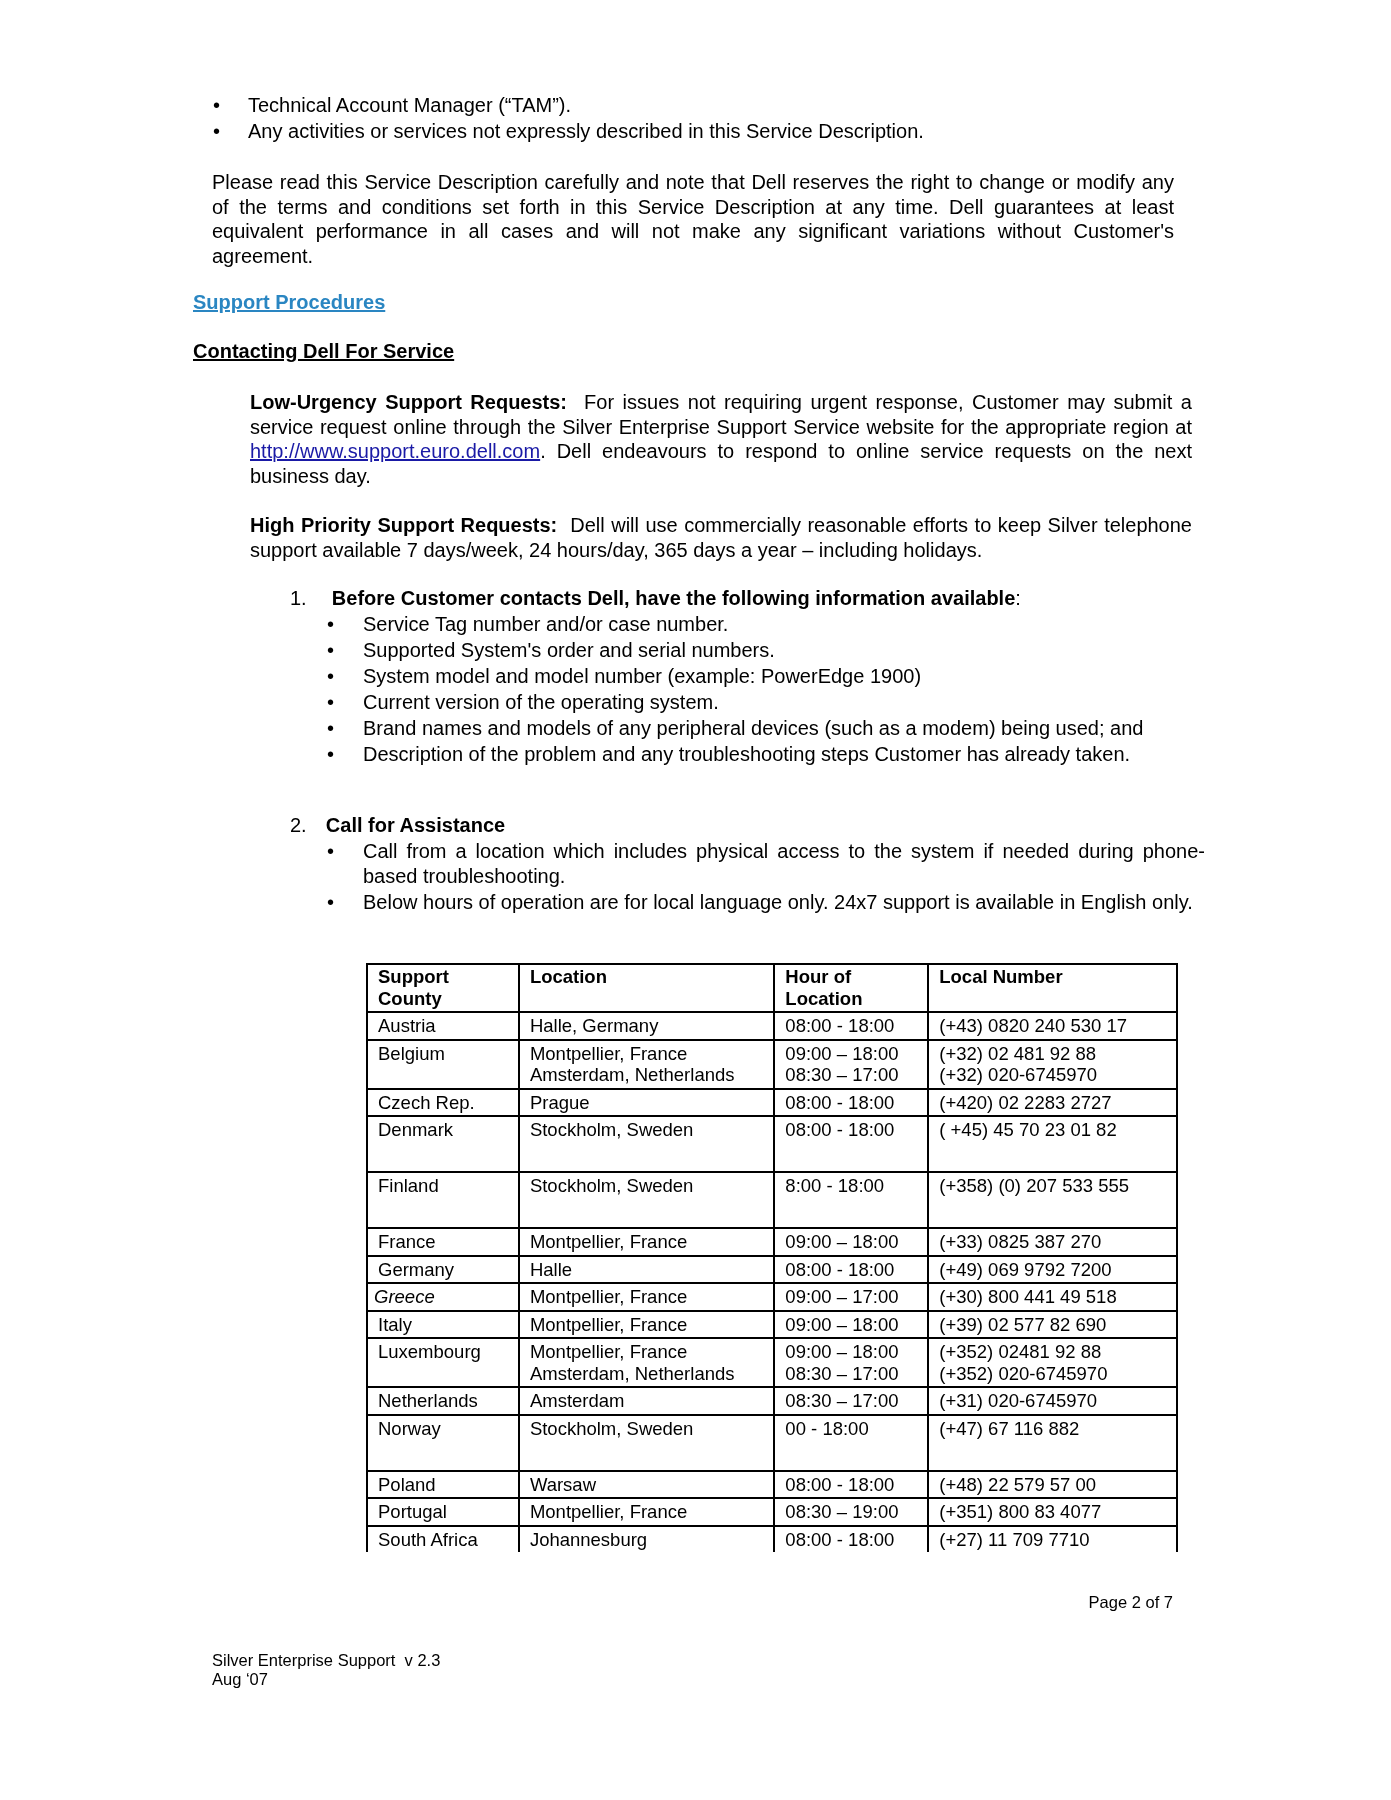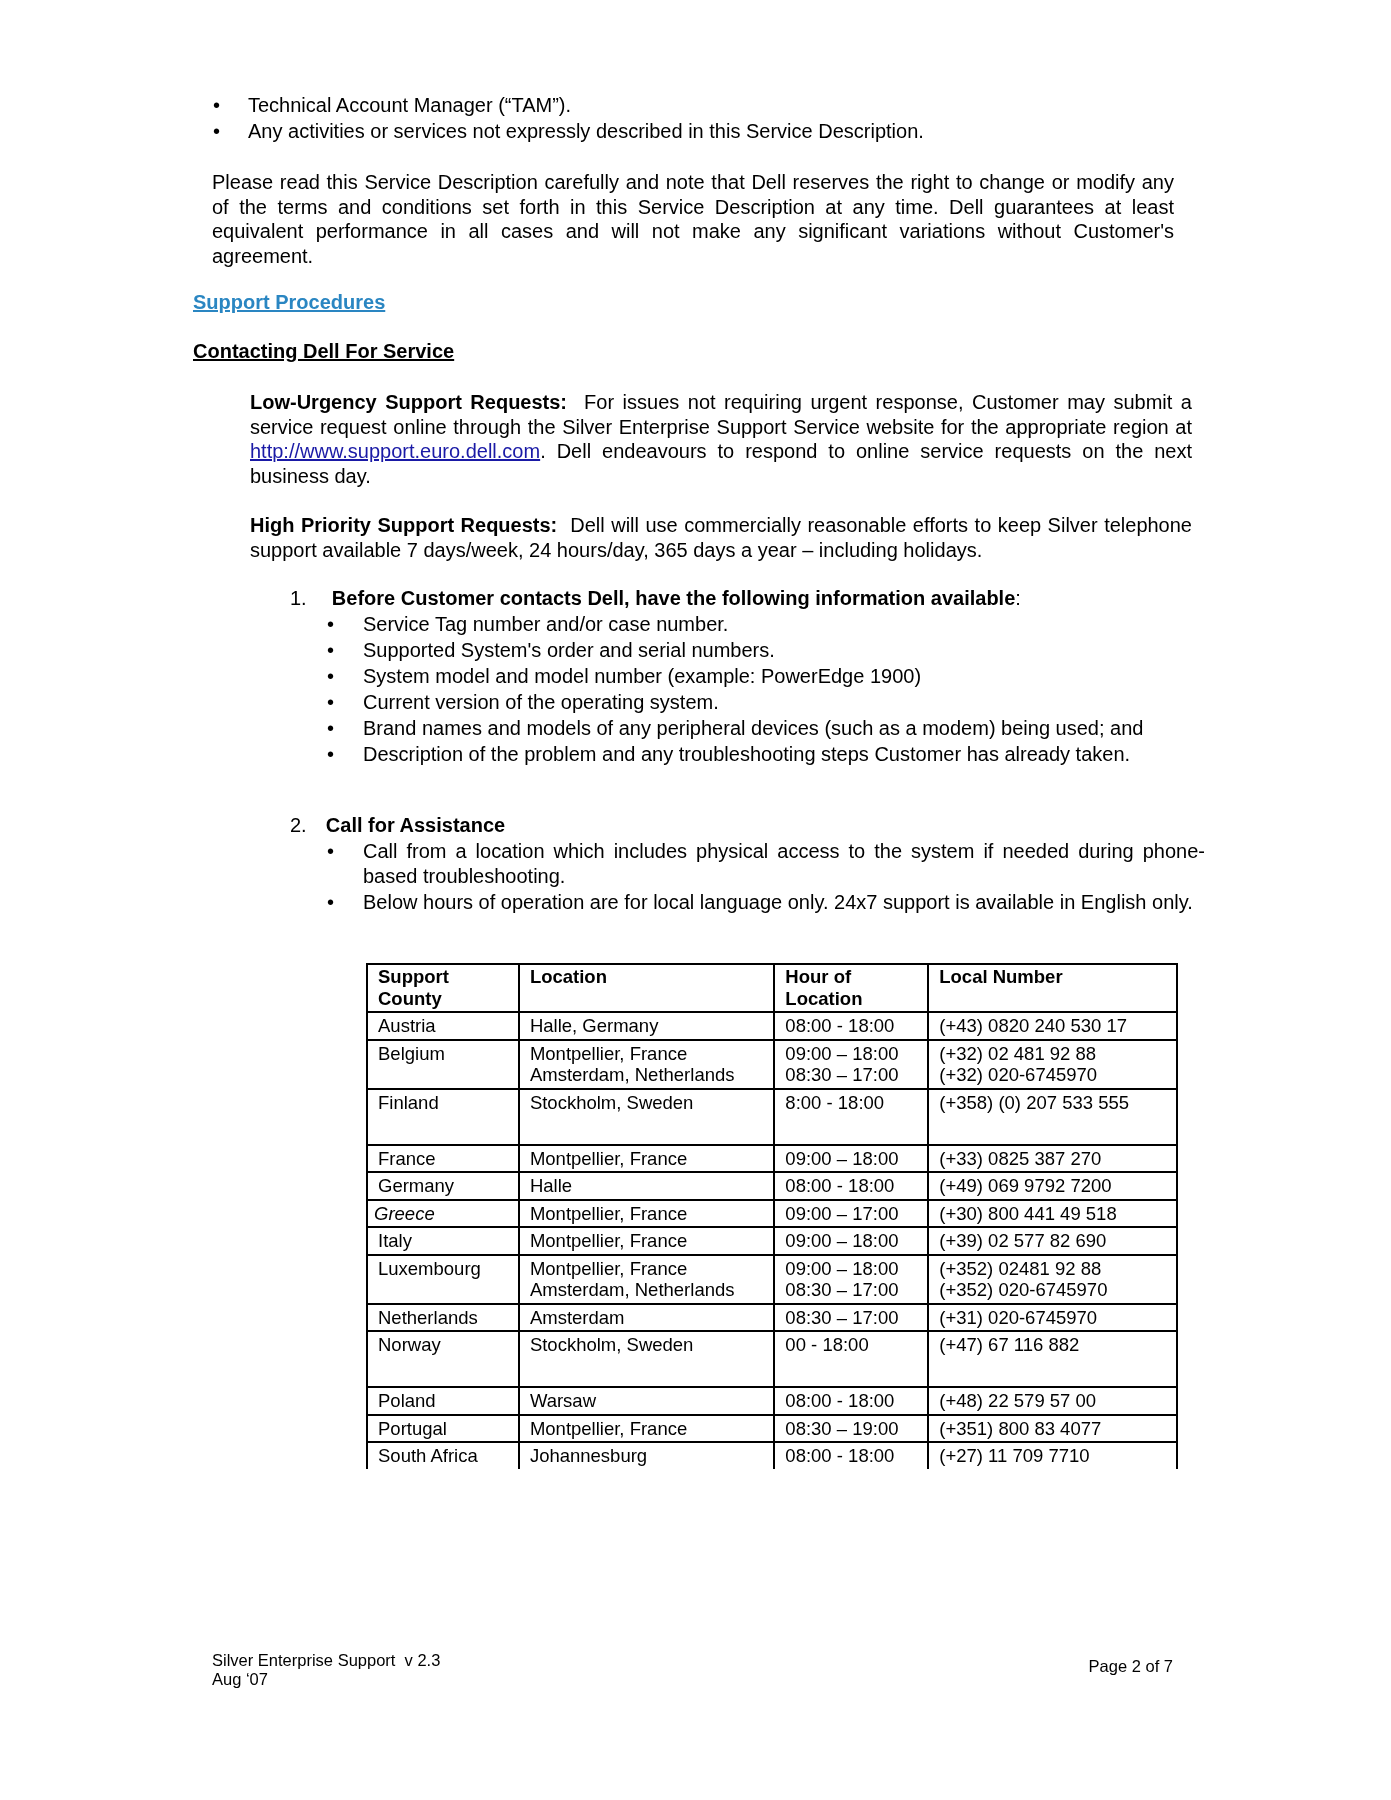--- a/index.html
+++ b/index.html
@@ -102,20 +102,32 @@
       <tr>
         <td style="white-space: pre-line;">Belgium</td>
         <td style="white-space: pre-line;">Montpellier, France
 Amsterdam, Netherlands</td>
         <td style="white-space: pre-line;">09:00 – 18:00
 08:30 – 17:00</td>
         <td style="white-space: pre-line;">(+32) 02 481 92 88
 (+32) 020-6745970</td>
       </tr>
       <tr>
+        <td style="white-space: pre-line;">Czech Rep.</td>
+        <td style="white-space: pre-line;">Prague</td>
+        <td style="white-space: pre-line;">08:00 - 18:00</td>
+        <td style="white-space: pre-line;">(+420) 02 2283 2727</td>
+      </tr>
+      <tr>
+        <td style="white-space: pre-line; height: 50px;">Denmark</td>
+        <td style="white-space: pre-line; height: 50px;">Stockholm, Sweden</td>
+        <td style="white-space: pre-line; height: 50px;">08:00 - 18:00</td>
+        <td style="white-space: pre-line; height: 50px;">( +45) 45 70 23 01 82</td>
+      </tr>
+      <tr>
         <td style="white-space: pre-line; height: 50px;">Finland</td>
         <td style="white-space: pre-line; height: 50px;">Stockholm, Sweden</td>
         <td style="white-space: pre-line; height: 50px;">8:00 - 18:00</td>
         <td style="white-space: pre-line; height: 50px;">(+358) (0) 207 533 555</td>
       </tr>
       <tr>
         <td style="white-space: pre-line;">France</td>
         <td style="white-space: pre-line;">Montpellier, France</td>
         <td style="white-space: pre-line;">09:00 – 18:00</td>
         <td style="white-space: pre-line;">(+33) 0825 387 270</td>
@@ -177,13 +189,13 @@
         <td style="white-space: pre-line;">08:00 - 18:00</td>
         <td style="white-space: pre-line;">(+27)  11 709 7710</td>
       </tr>
     </tbody>
 </table>
 
 <div class="footer" style="left:212px; top:1651px;">
   <div style="white-space:pre">Silver Enterprise Support  v 2.3</div>
   <div>Aug ‘07</div>
 </div>
-<div class="footer" style="right:218px; top:1657px;">Page 2 of 7</div>
+<div class="footer" style="right:218px; top:1593px;">Page 2 of 7</div>
 
 </body></html>

